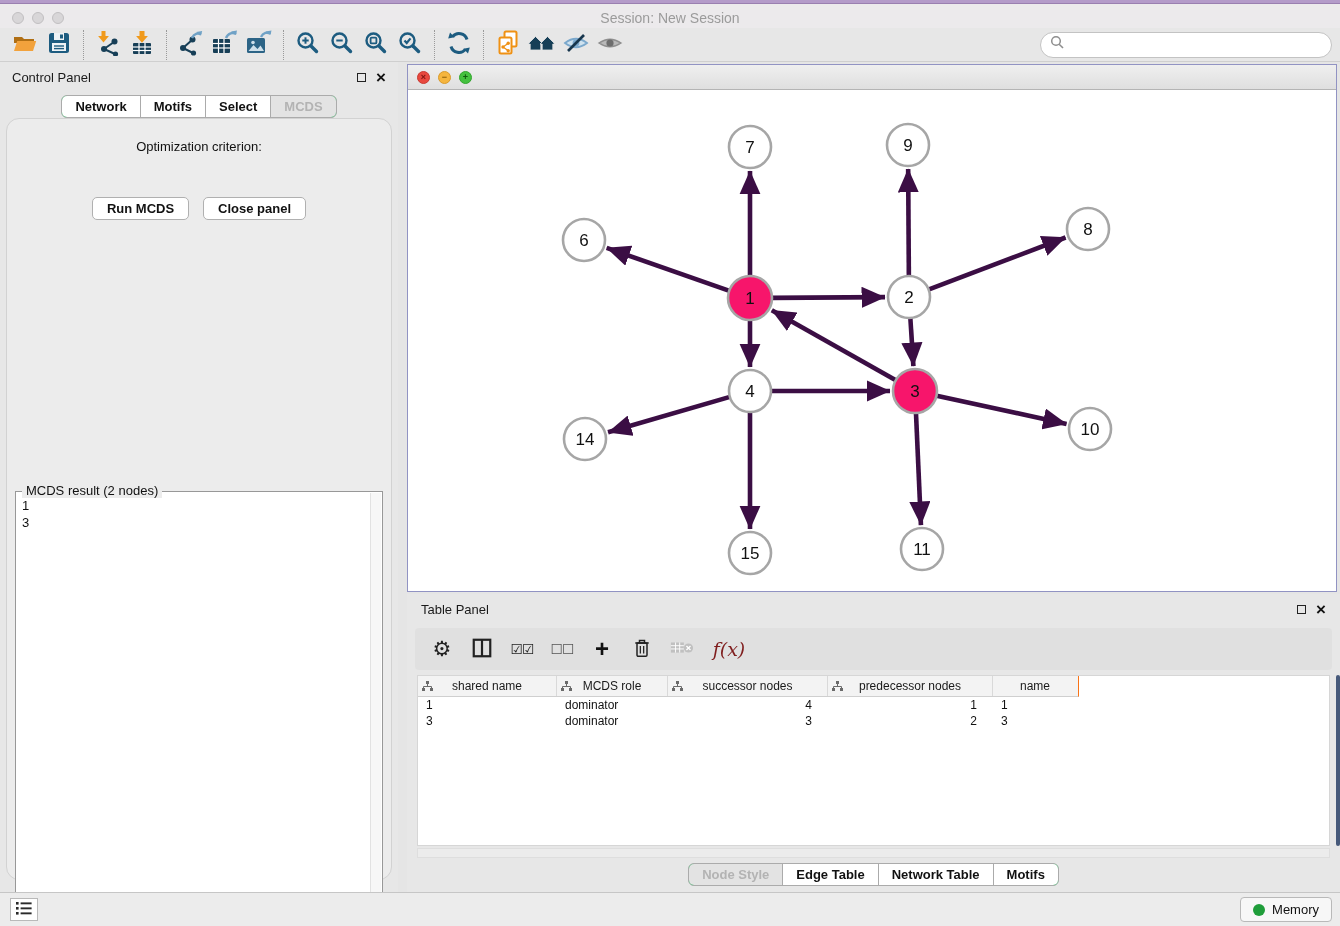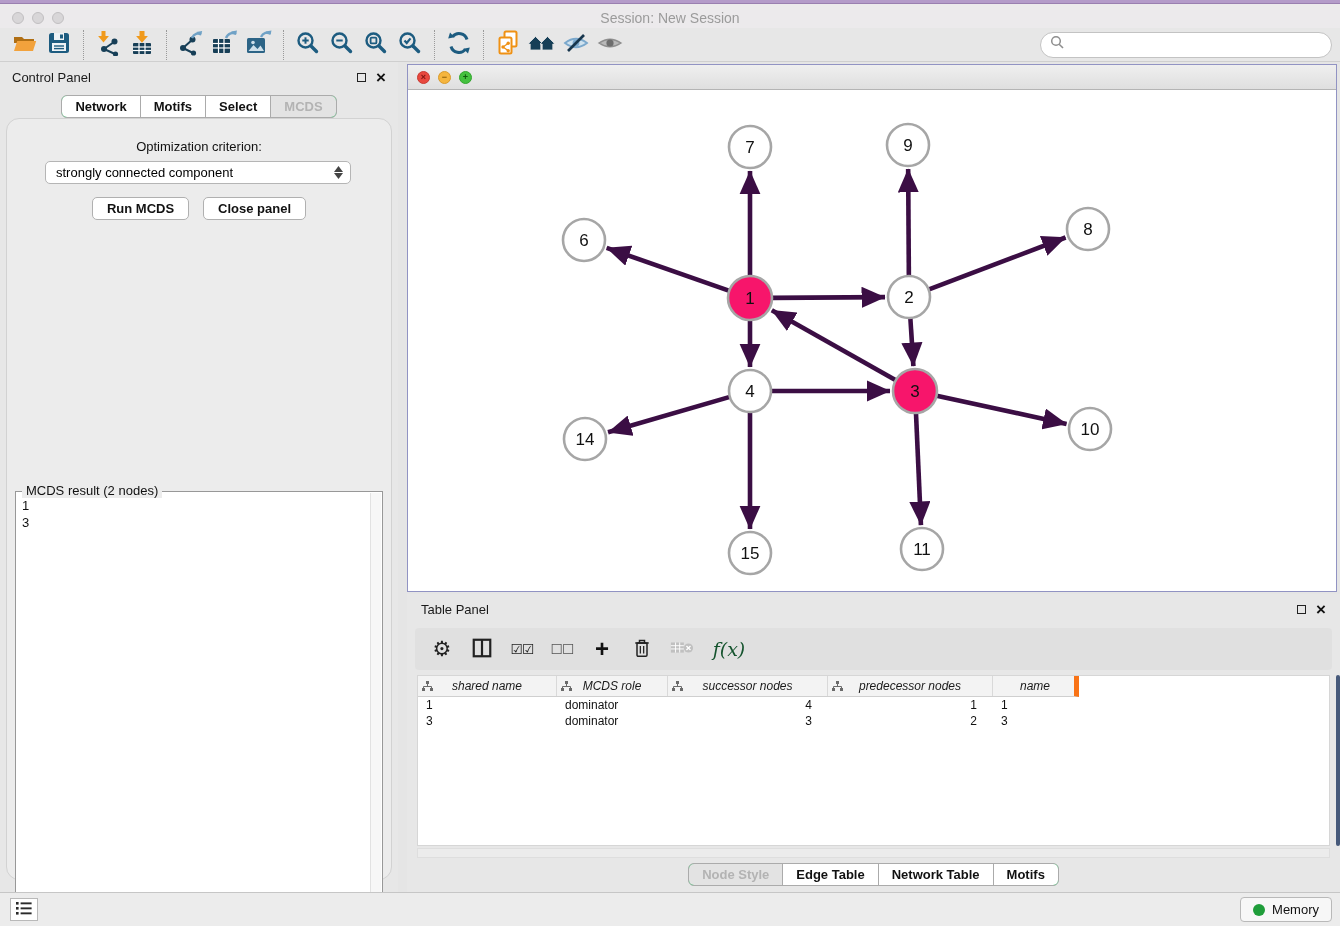--- a/index.html
+++ b/index.html
@@ -52,23 +52,23 @@
   .net-canvas { position:absolute; left:0; top:25px; width:928px; height:501px; background:#fff; }
   .net-canvas svg { position:absolute; inset:0; }
 
   
   .table-panel { position:absolute; left:407px; top:594px; width:933px; height:298px; background:#e7e7e7; }
   .tp-toolbar { margin:4px 8px 0 8px; height:42px; background:#e0e0e0; border-radius:4px; display:flex; align-items:center; gap:10px; padding:0 12px; }
   .tp-ibtn { background:none; border:none; width:30px; height:34px; display:flex; align-items:center; justify-content:center; cursor:pointer; color:#222; }
   .gear-glyph { font-size:21px; color:#222; font-family:"DejaVu Sans",sans-serif; }
   .chk-glyph { font-size:14px; letter-spacing:-1px; color:#222; font-family:"DejaVu Sans",sans-serif; }
   .plus-glyph { font-size:24px; font-weight:bold; color:#111; line-height:1; }
-  .fx-glyph { font-family:"DejaVu Serif",serif; font-style:italic; font-size:19px; color:#14532d; }
+  .fx-glyph { font-family:"DejaVu Serif",serif; font-style:italic; font-size:19px; color:#7f1d1d; }
   .tp-table { position:absolute; left:10px; right:10px; top:81px; bottom:46px; background:#fff; border:1px solid #d6d6d6; overflow:hidden; }
-  .thead { display:flex; height:21px; border-bottom:1px solid #cfcfcf; width:661px; border-right:5px solid #f97316; background:#f3f3f3;font-style:italic; }
+  .thead { display:flex; height:21px; border-bottom:1px solid #cfcfcf; width:661px; border-right:1px solid #f97316; background:#f3f3f3; }
   .th { display:flex; align-items:center; justify-content:center; gap:5px; font-size:12px; color:#1a1a1a; border-right:1px solid #d9d9d9; position:relative; flex:none; }
   .th:last-child { border-right:none; }
   .th .hier { position:absolute; left:4px; top:5px; }
   .trow { display:flex; height:16px; align-items:center; }
   .td { font-size:12px; color:#111; flex:none; overflow:hidden; white-space:nowrap; }
   .td.left { padding-left:8px; text-align:left; }
   .td.right { padding-right:16px; text-align:right; }
   .table-vscroll { position:absolute; right:0px; top:81px; bottom:46px; width:4px; background:#46597a; border-radius:2px; }
   .hscroll-strip { position:absolute; left:10px; right:10px; bottom:34px; height:10px; background:#ececec; border:1px solid #dedede; }
   .tp-tabs-row { position:absolute; left:0; right:0; bottom:6px; display:flex; justify-content:center; }
@@ -262,31 +262,20 @@
   <div class="cp-tabs-row">
     <div class="segtabs" id="cp-tabs">
         <div class="seg">Network</div>
         <div class="seg">Motifs</div>
         <div class="seg">Select</div>
         <div class="seg active">MCDS</div>
       </div>
   </div>
   <div class="cp-inner">
     <div class="opt-label">Optimization criterion:</div>
-    <div class="dropdown">
-      <span>strongly connected component</span>
-      <span class="dd-arrows">
-        <svg width="9" height="6" viewBox="0 0 9 6">
-            <path d="M4.5 0 L9 6 H0 z" fill="#444"></path>
-          </svg>
-        <svg width="9" height="6" viewBox="0 0 9 6">
-            <path d="M4.5 6 L0 0 H9 z" fill="#444"></path>
-          </svg>
-      </span>
-    </div>
     <div class="btn-row">
       <button class="pbtn">Run MCDS</button>
       <button class="pbtn">Close panel</button>
     </div>
     <div class="result-box">
       <span class="result-legend">MCDS result (2 nodes)</span>
       <div class="result-text" id="result-text">1
 3</div>
       <div class="result-scroll"></div>
     </div>

